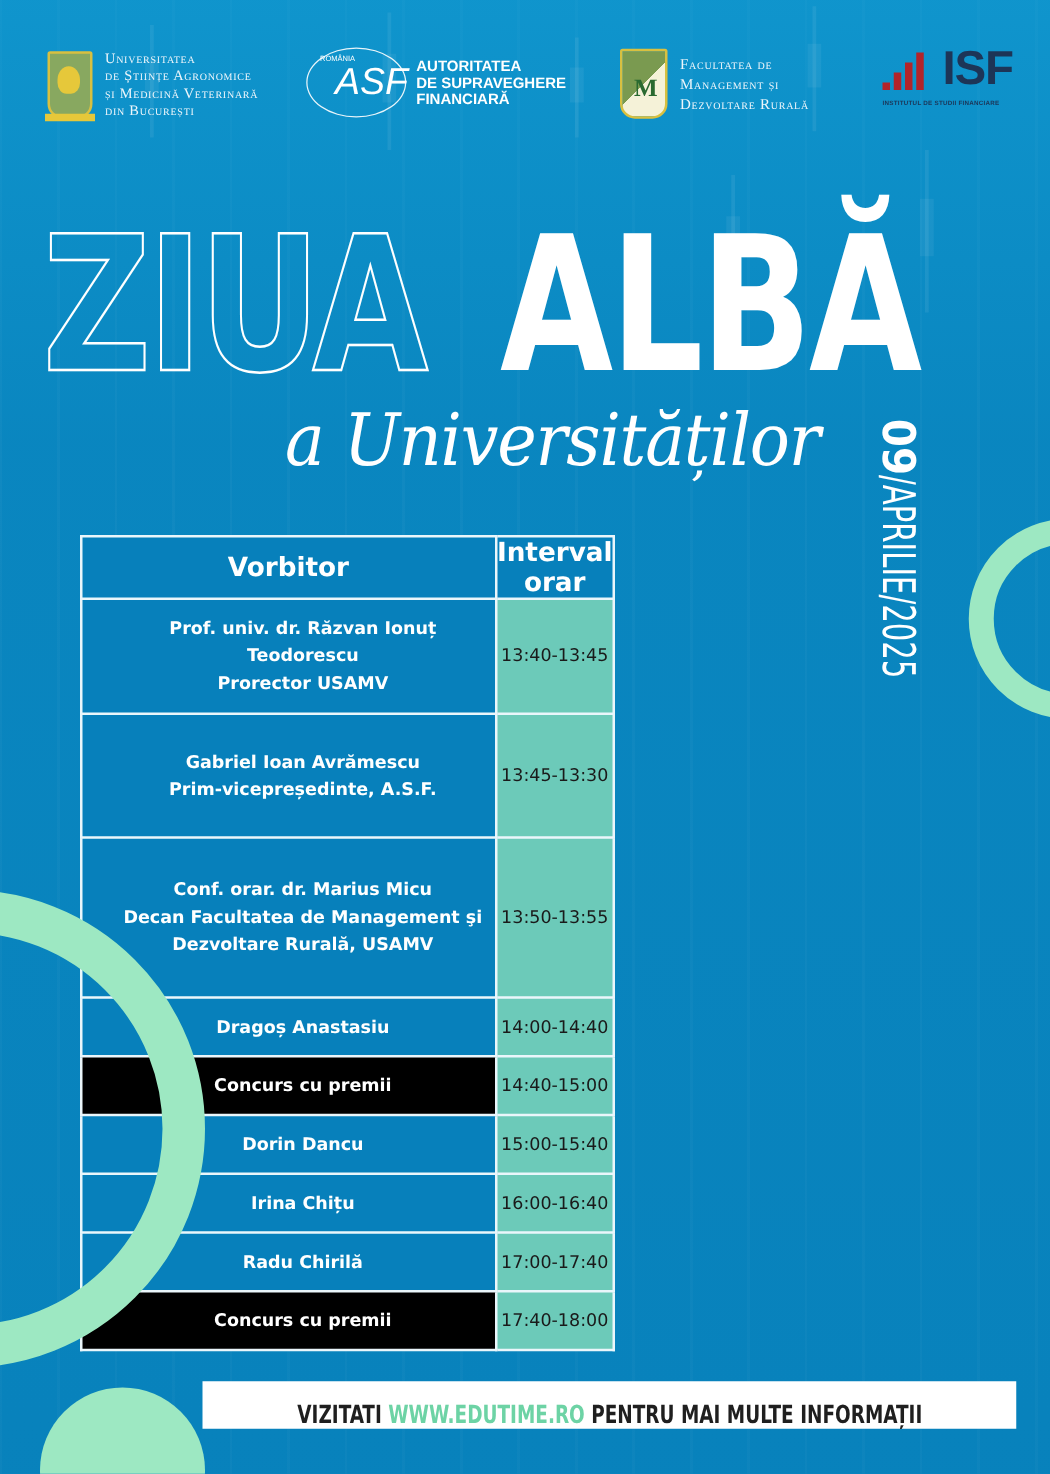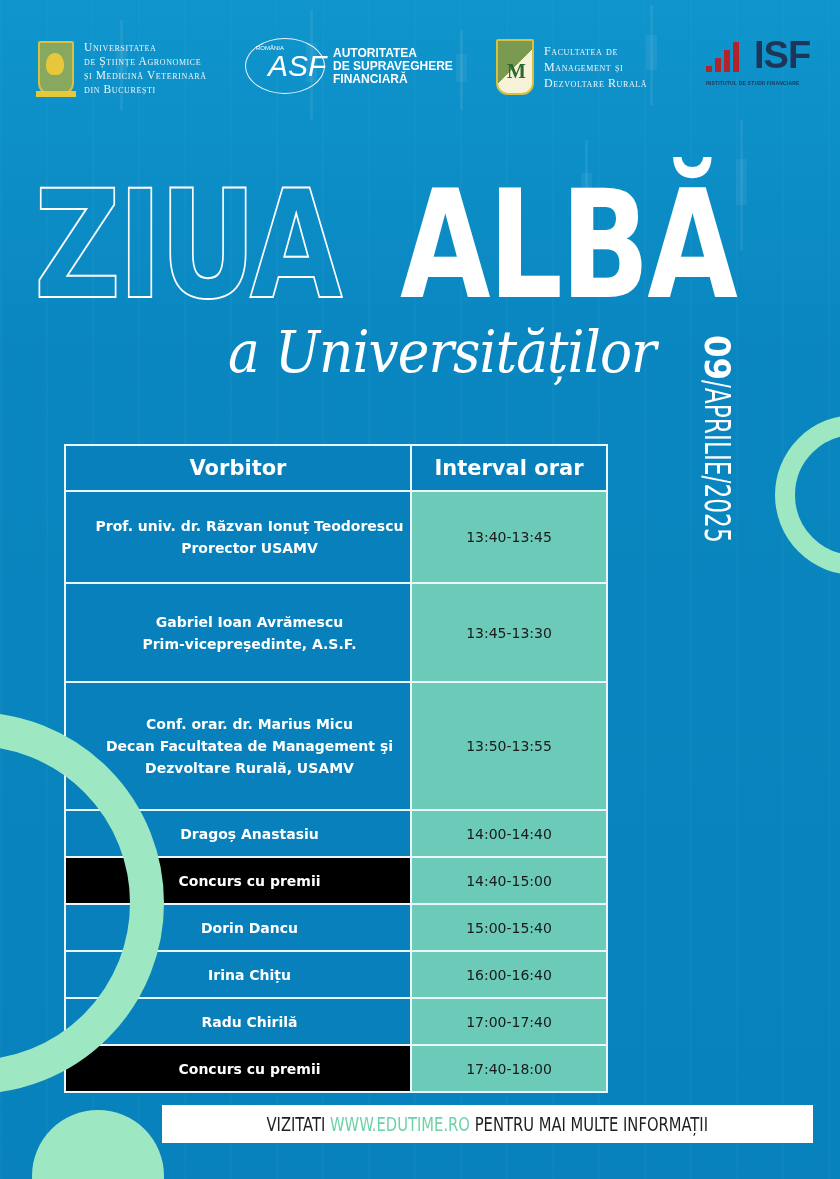--- a/index.html
+++ b/index.html
@@ -65,36 +65,36 @@
   .date b { font-weight: bold; }
   .date span.rest { display: inline-block; transform: scaleX(0.72); transform-origin: left center; }
 
   
   .ring-right { position: absolute; left: 775px; top: 415px; width: 120px; height: 120px; border: 20px solid #9de8c2; border-radius: 50%; }
   .ring-left { position: absolute; left: -218px; top: 712px; width: 314px; height: 314px; border: 34px solid #9de8c2; border-radius: 50%; z-index: 5; pointer-events: none; }
   .disk-bottom { position: absolute; left: 32px; top: 1110px; width: 132px; height: 132px; border-radius: 50%; background: #9de8c2; }
 
   
   .schedule {
-    position: absolute; left: 64px; top: 444px; width: 544px;
+    position: absolute; left: 64px; top: 428px; width: 428px;
     border-collapse: collapse; z-index: 2;
     font-family: "DejaVu Sans", sans-serif;
   }
   .schedule td, .schedule th { border: 2px solid #eaf6fb; text-align: center; padding: 0; }
   .schedule th { background: #0780bb; color: #fff; font-size: 21px; font-weight: bold; height: 44px; }
   .schedule th.c1 { width: 344px; }
   .schedule td.name { background: #0780bb; color: #fff; font-weight: bold; font-size: 14px; line-height: 22px; padding-left: 23px; }
   .schedule td.time { background: #6ccab9; color: #1a1a1a; font-size: 14px; }
   .schedule tr.contest td.name { background: #000000; color: #fff; margin-left: 44px; }
 
   .banner {
     position: absolute; left: 162px; top: 1105px; width: 651px; height: 38px;
-    background: #fff; display: flex; align-items: center; justify-content: center;
+    background: #fff; display: flex; align-items: flex-end; justify-content: center;
     font-family: "DejaVu Sans Condensed", "DejaVu Sans", sans-serif;
-    font-weight: normal; font-size: 20px; color: #1f1f1f; white-space: nowrap;
+    font-weight: bold; font-size: 20px; color: #1f1f1f; white-space: nowrap;
   }
   .banner .inner { transform: scaleX(0.82); }
   .banner .url { color: #6dd3a5; }
 </style>
 </head>
 <body>
 
 <div class="bg"></div>
 <div class="candle" style="left:120px;top:20px;height:90px"></div>
 <div class="candle" style="left:310px;top:10px;height:110px"></div>

